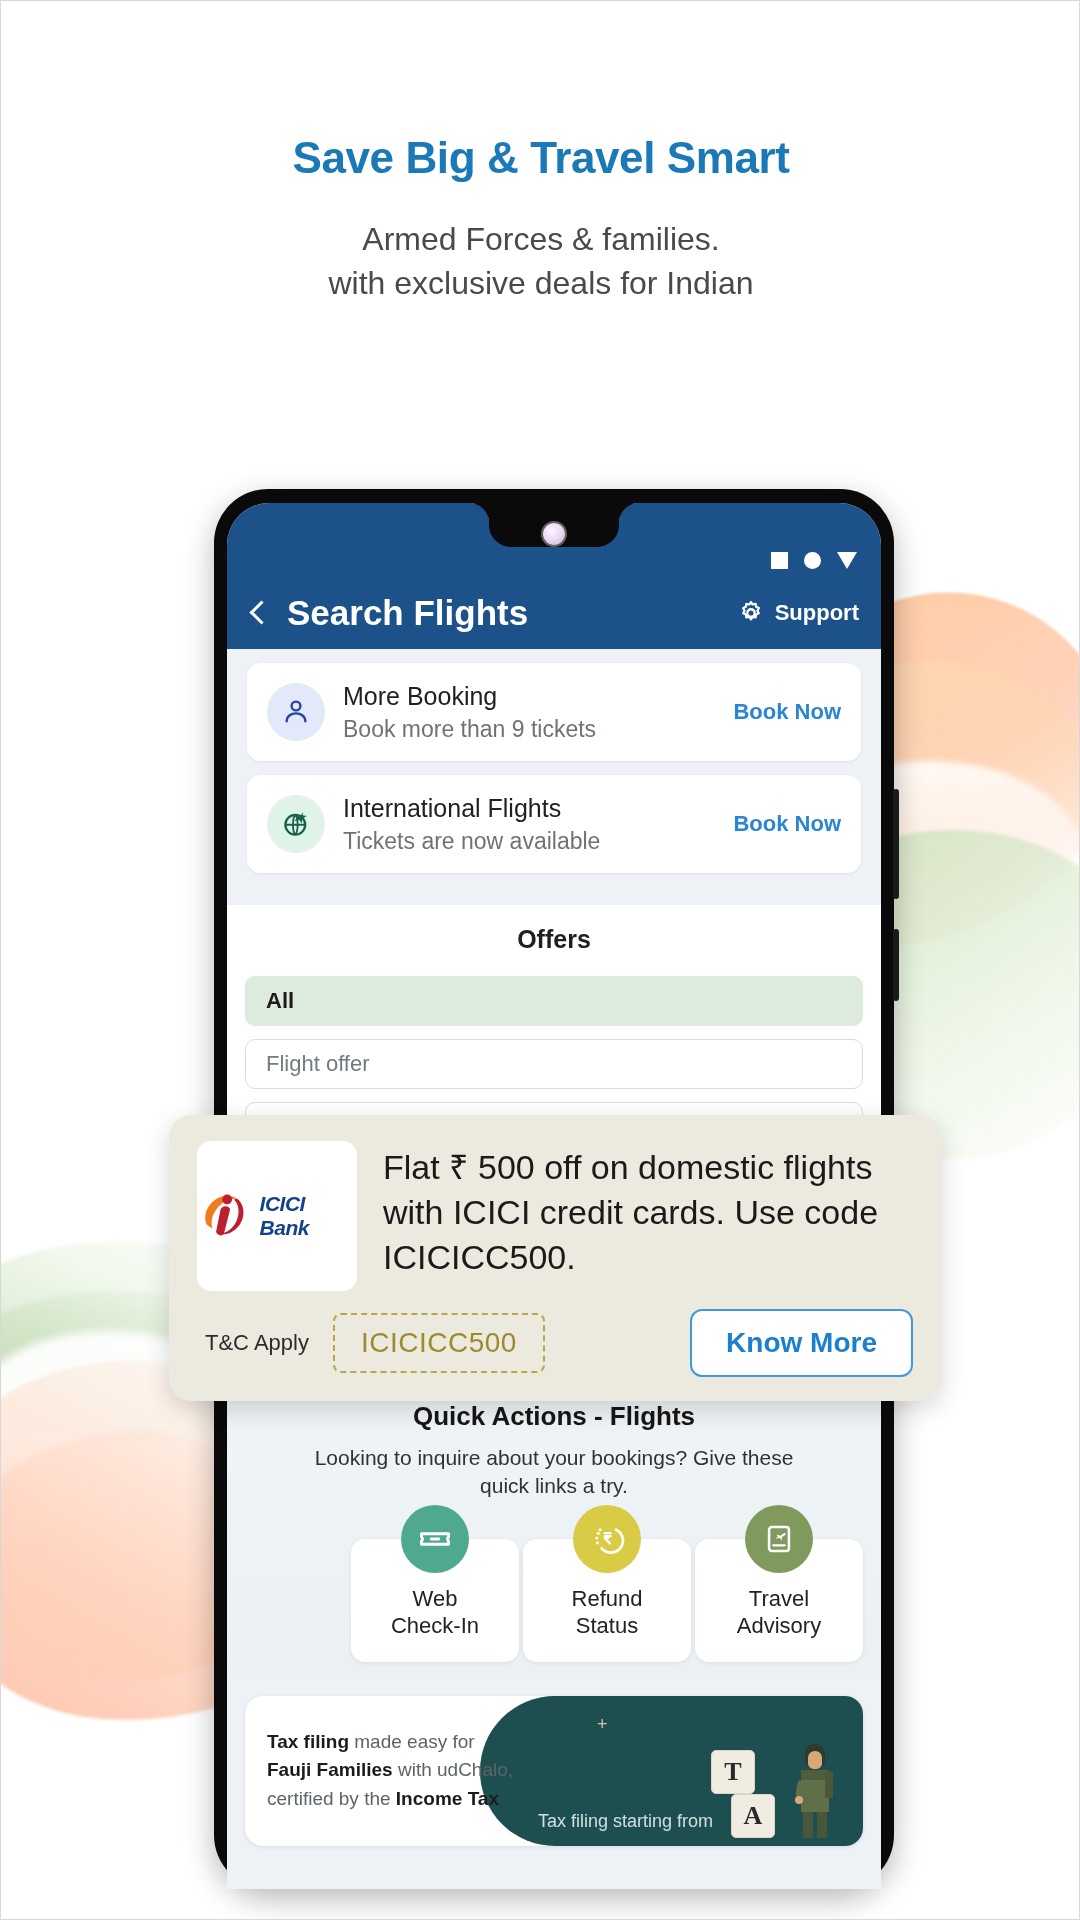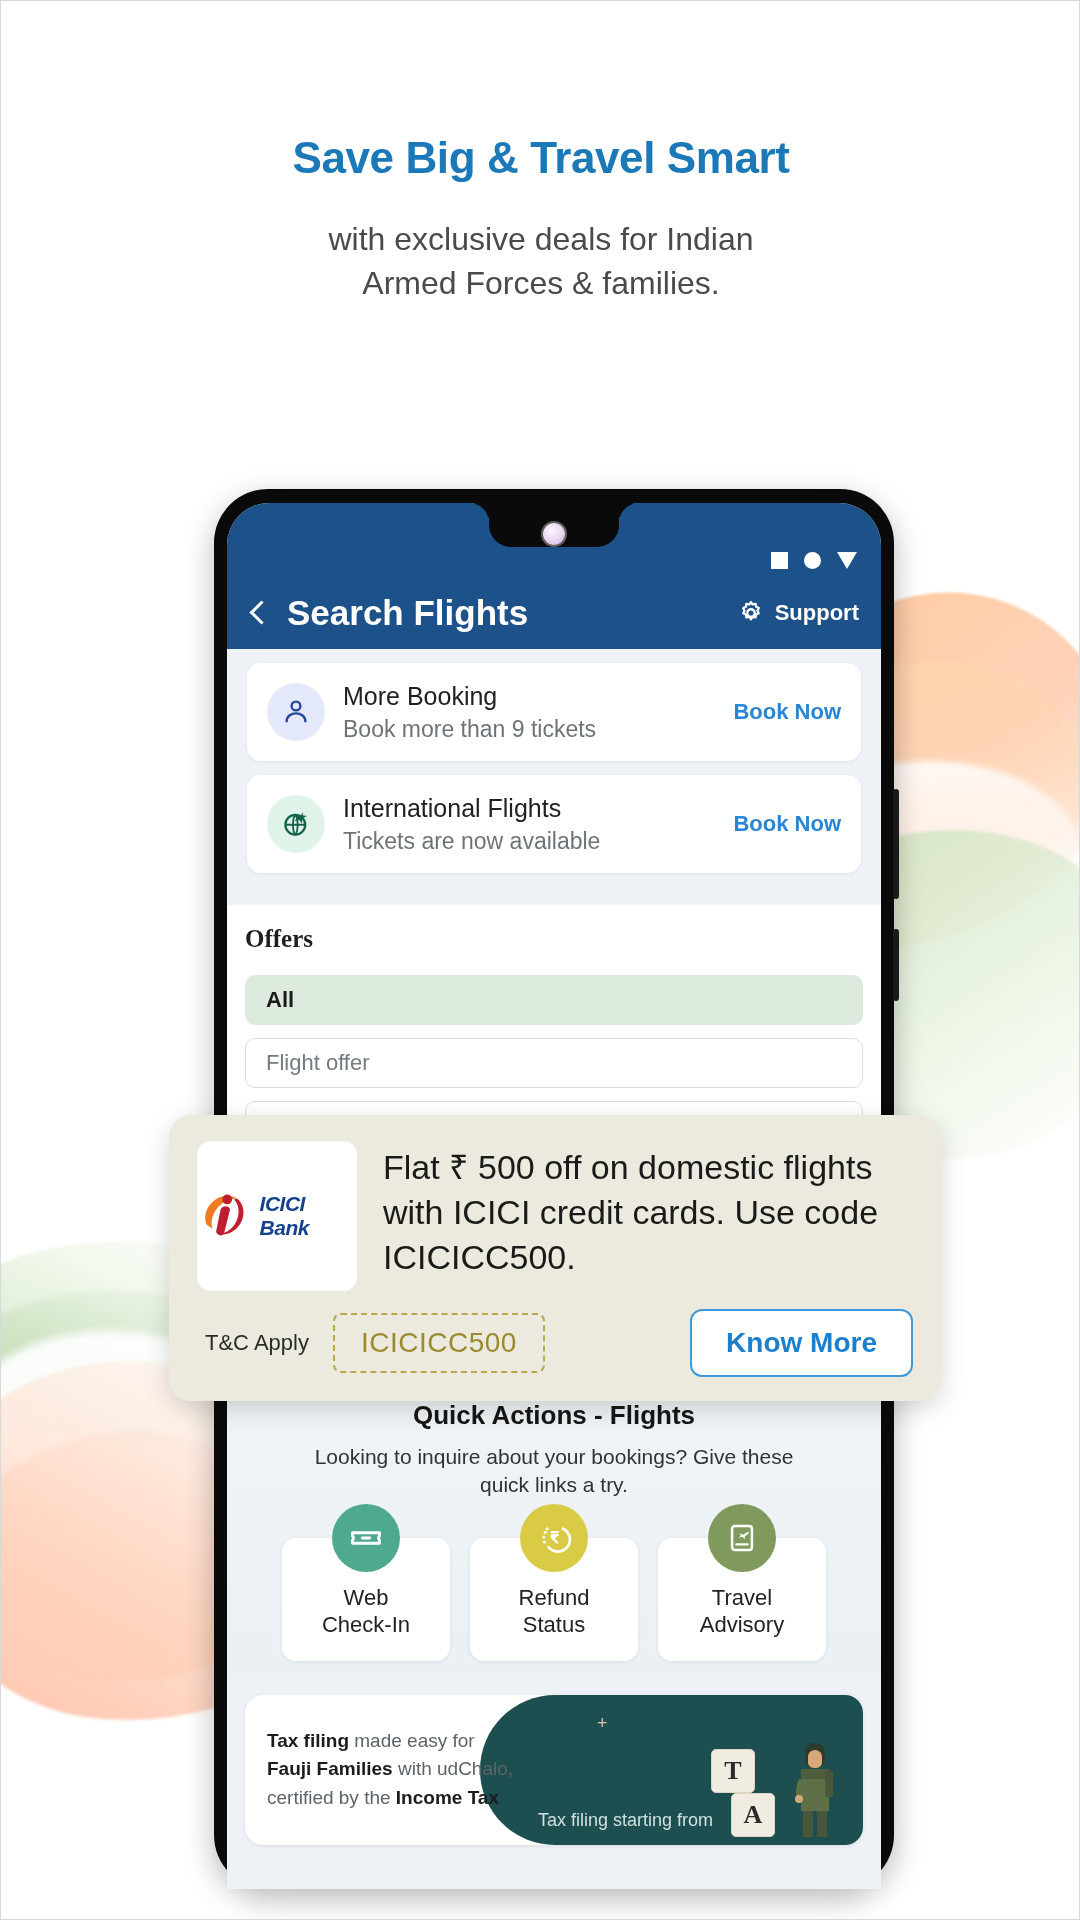--- a/index.html
+++ b/index.html
@@ -177,38 +177,38 @@
     display: flex; align-items: center; justify-content: center; flex: 0 0 auto;
   }
   .ic-blue { background: #e3e9fa; }
   .ic-green { background: #dff3e8; }
   .ic-text { flex: 1; }
   .ic-title { font-size: 25px; color: #212121; font-weight: 500; line-height: 1.2; }
   .ic-sub { font-size: 23px; color: #6e7377; margin-top: 5px; }
   .booknow { font-size: 22px; color: #2a85d4; font-weight: 700; white-space: nowrap; }
 
   .offers-zone { background: #fff; padding: 20px 18px 10px 18px; }
-  .offers-head { font-size: 25px; font-weight: 600; color: #1f1f1f; font-family: Liberation Serif, serif; }
+  .offers-head { text-align: center; font-size: 25px; font-weight: 600; color: #1f1f1f; }
   .chips { display: flex; gap: 13px; margin-top: 22px; justify-content: center; flex-direction: column; }
   .chip {
     border: 1px solid #d9dde0; border-radius: 10px; padding: 11px 20px;
     font-size: 22px; color: #737a80; background: #fff; white-space: nowrap;
   }
   .chip.active { background: #dcebdd; color: #1b1b1b; font-weight: 700; border-color: #dcebdd; }
 
   .spacer-white { background: #fff; height: 150px; }
 
   
   .qa {
     background: linear-gradient(#f0f4f7, #eaf0f4);
     padding: 26px 18px 18px 18px; text-align: center;
   }
   .qa-title { font-size: 26px; font-weight: 600; color: #161616; }
   .qa-sub { font-size: 21px; color: #2e3338; margin-top: 12px; line-height: 1.35; }
-  .qa-tiles { display: flex; justify-content: center; gap: 20px; margin-top: 38px; }
+  .qa-tiles { display: flex; justify-content: flex-end; gap: 4px; margin-top: 38px; }
   .qa-tile {
     width: 168px; background: #fff; border-radius: 14px;
     padding: 46px 8px 22px 8px; position: relative;
     box-shadow: 0 1px 4px rgba(0,0,0,.08);
   }
   .qa-icon {
     position: absolute; top: -34px; left: 50%; transform: translateX(-50%);
     width: 68px; height: 68px; border-radius: 50%;
     display: flex; align-items: center; justify-content: center;
   }
@@ -291,22 +291,22 @@
   <div class="wc wc-right-green"></div>
   <div class="wc wc-left-green"></div>
   <div class="wc wc-left-green2"></div>
   <div class="wc wc-left-white"></div>
   <div class="wc wc-left-peach"></div>
   <div class="wc wc-left-peach2"></div>
 
   <div class="hero">
     <div class="hero-title">Save Big &amp; Travel Smart</div>
     <div class="hero-sub">
+      <div>Armed Forces &amp; families.</div>
       <div>with exclusive deals for Indian</div>
-      <div>Armed Forces &amp; families.</div>
     </div>
   </div>
 
   <div class="phone">
     <div class="phone-side-btn btn-vol"></div>
     <div class="phone-side-btn btn-pow"></div>
 
     <div class="screen">
 
       <div class="statusbar">

